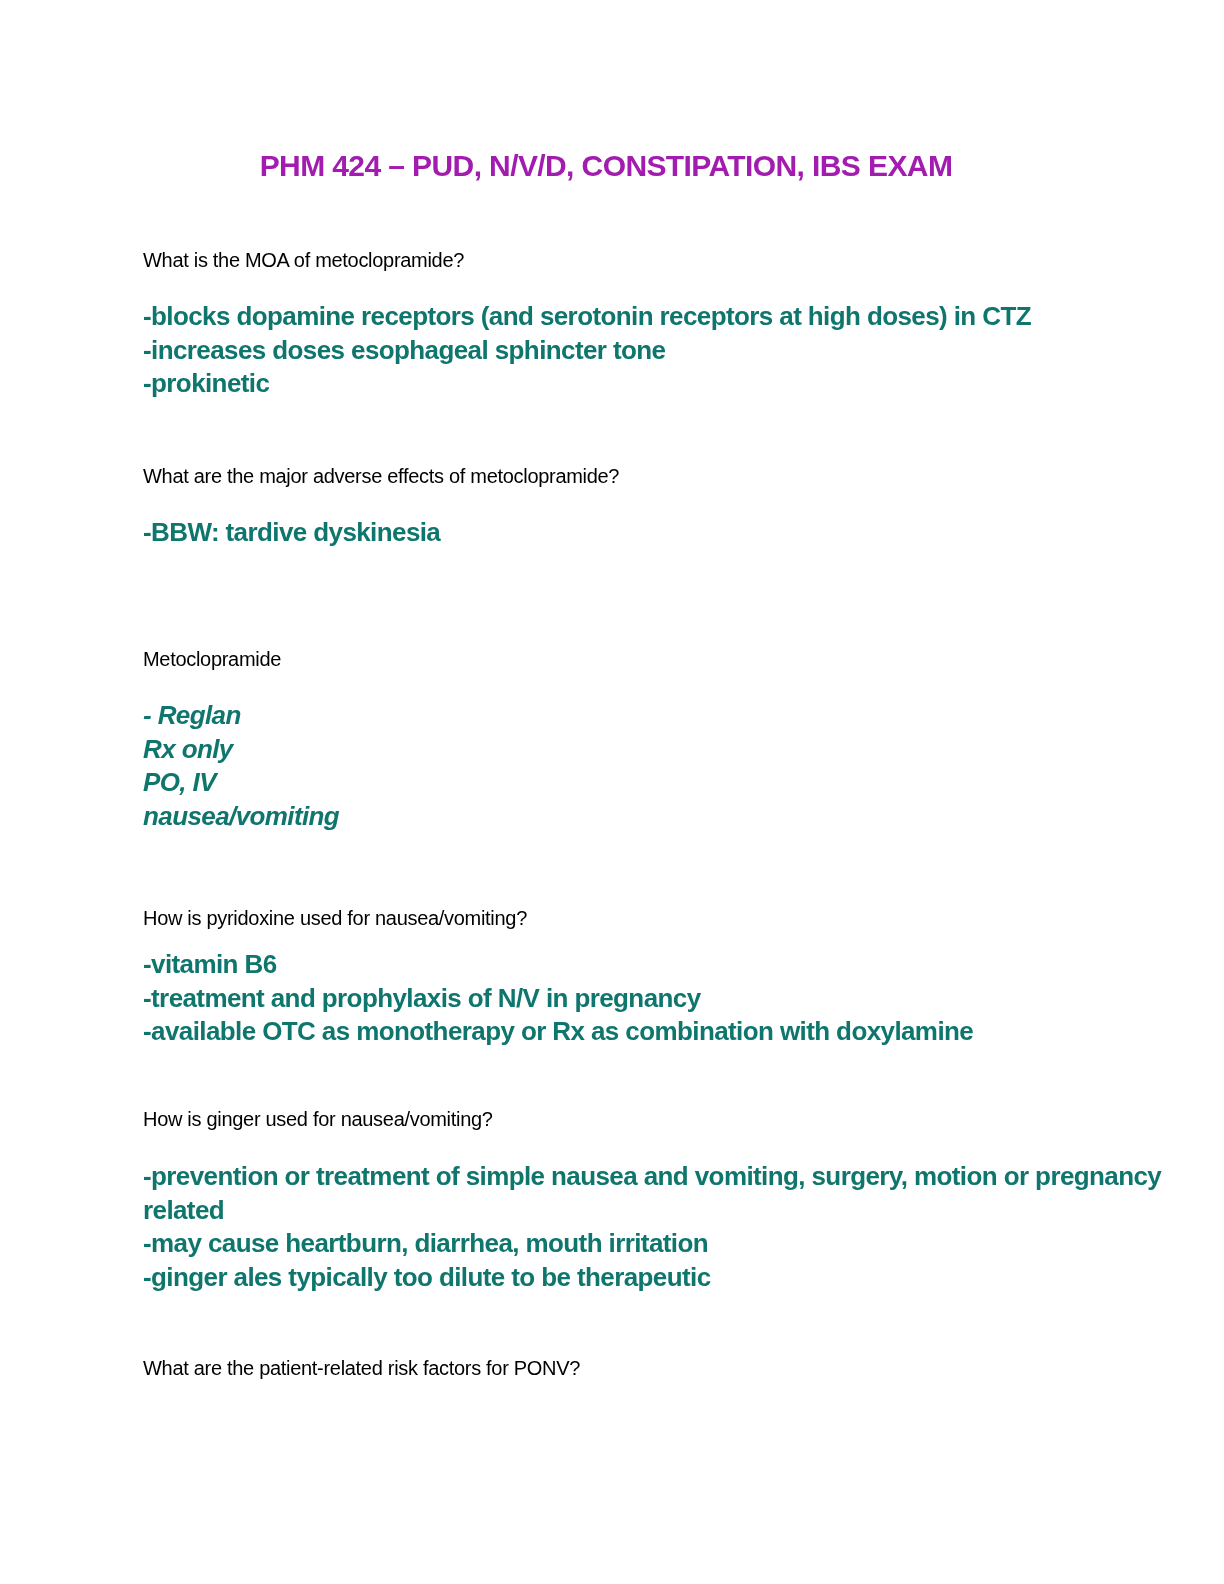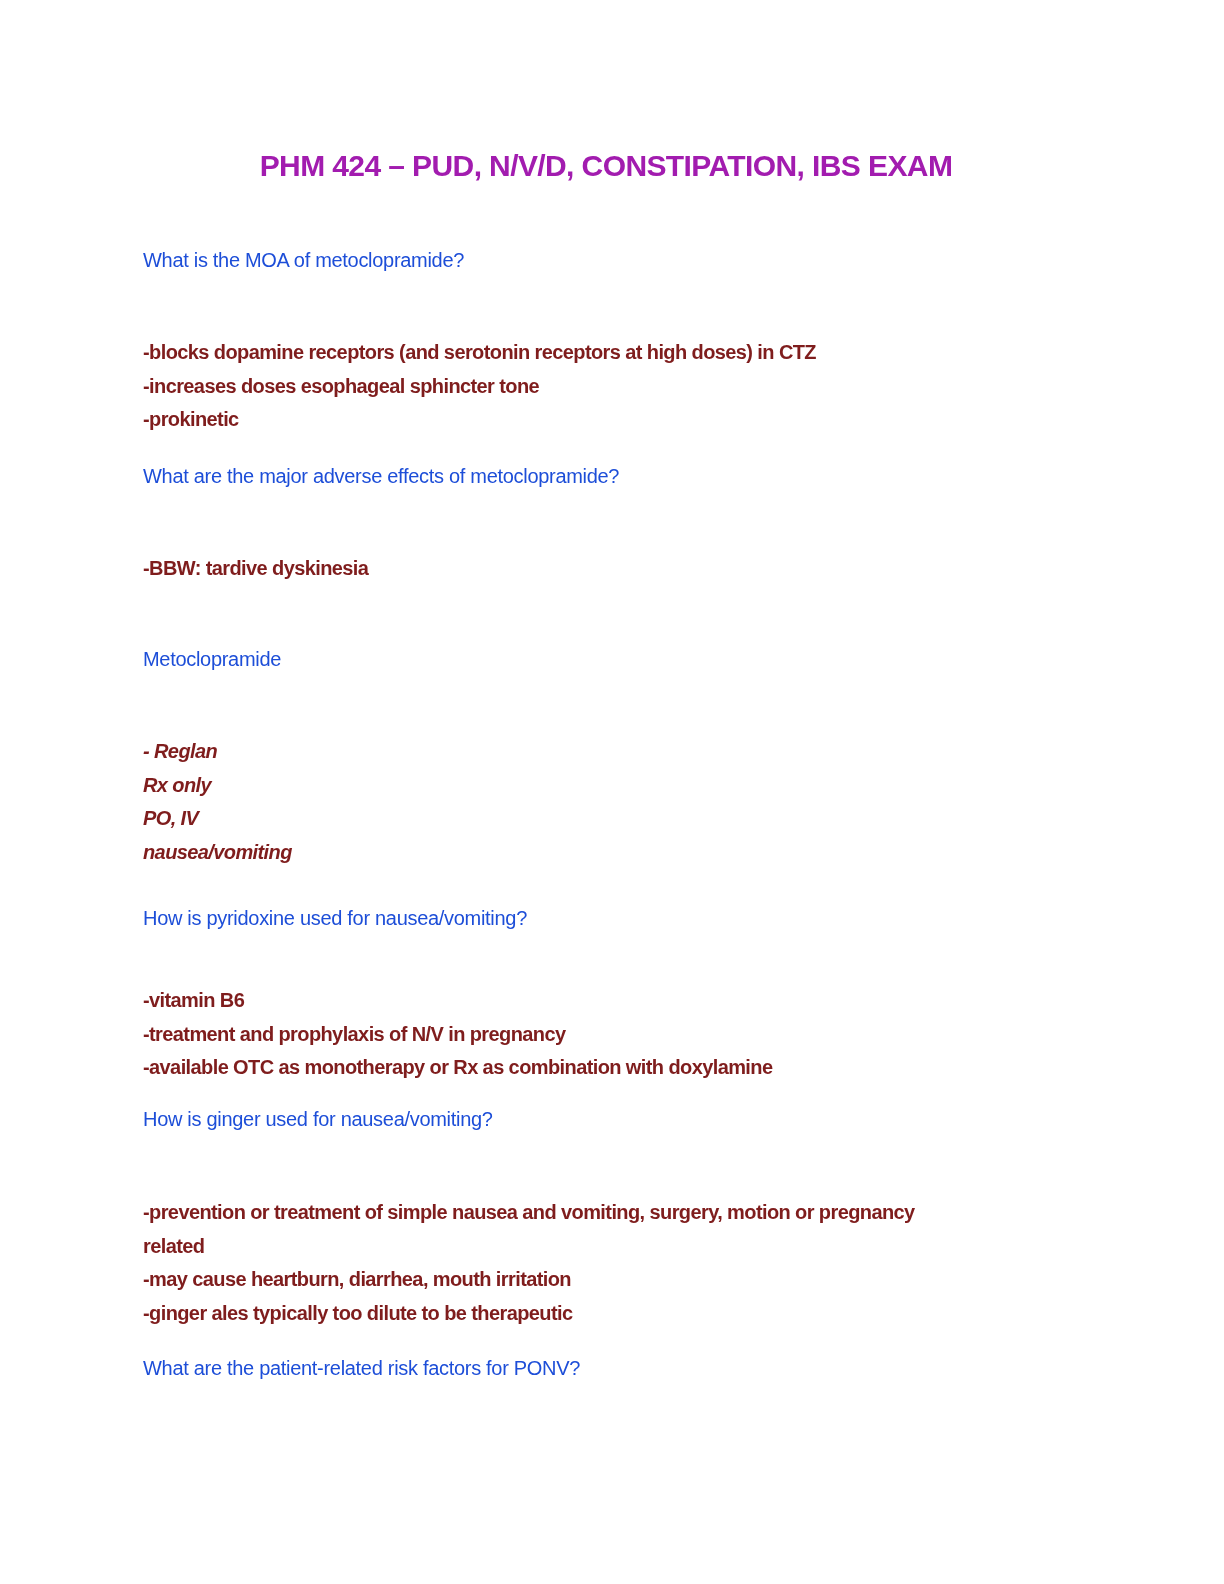--- a/index.html
+++ b/index.html
@@ -24,35 +24,34 @@
       font-weight: bold;
       color: #a21caf;
       letter-spacing: -0.6px;
       line-height: 40px;
       white-space: nowrap;
     }
     .q {
       position: absolute;
       left: 143px;
       font-size: 20px;
-      color: #1d4ed8;
+      color: #000000;
       line-height: 28px;
       white-space: nowrap;
       letter-spacing: -0.3px;
     }
     .a {
       position: absolute;
       left: 143px;
-      font-size: 20px;
+      font-size: 26px;
       font-weight: bold;
-      color: #7f1d1d;
+      color: #0f766e;
       line-height: 33.6px;
       white-space: nowrap;
       letter-spacing: -0.6px;
-      margin-top: 36px;
     }
     .a div { height: 33.6px; }
   </style>
 </head>
 <body>
 
 <div>
   <div class="page-title">PHM 424 – PUD, N/V/D, CONSTIPATION, IBS EXAM</div>
 
   <div class="q" style="top:246px;">What is the MOA of metoclopramide?</div>

